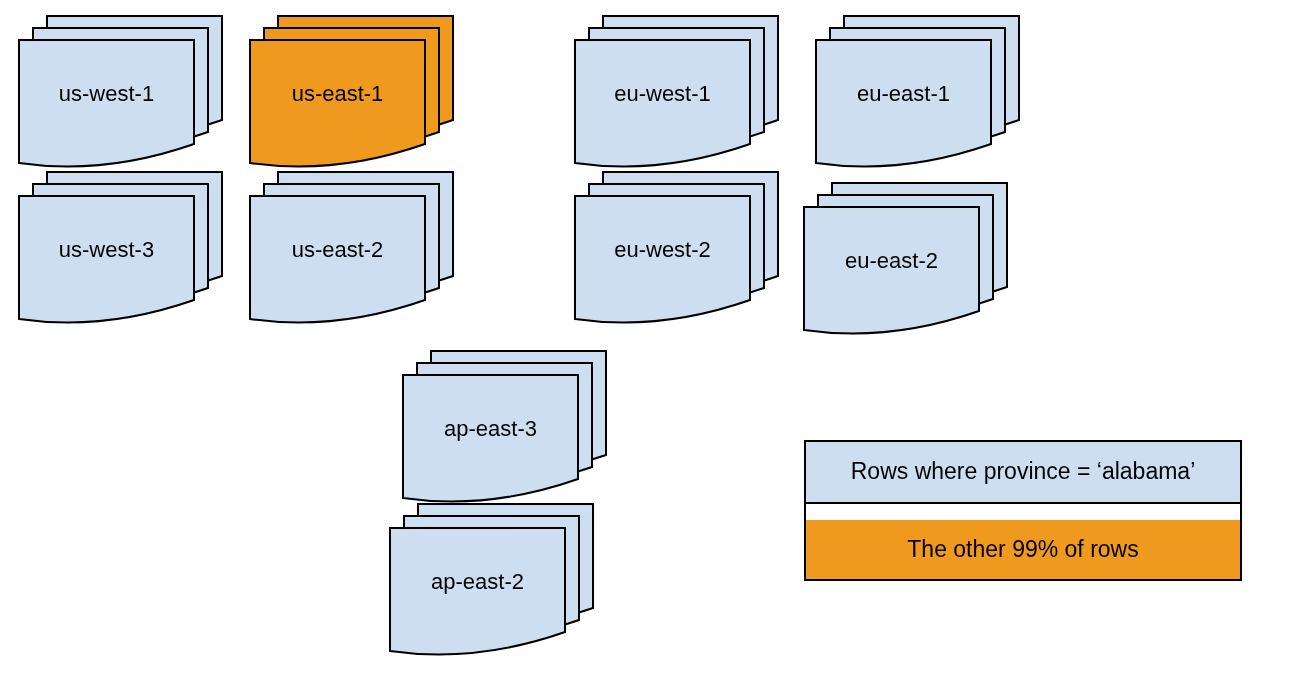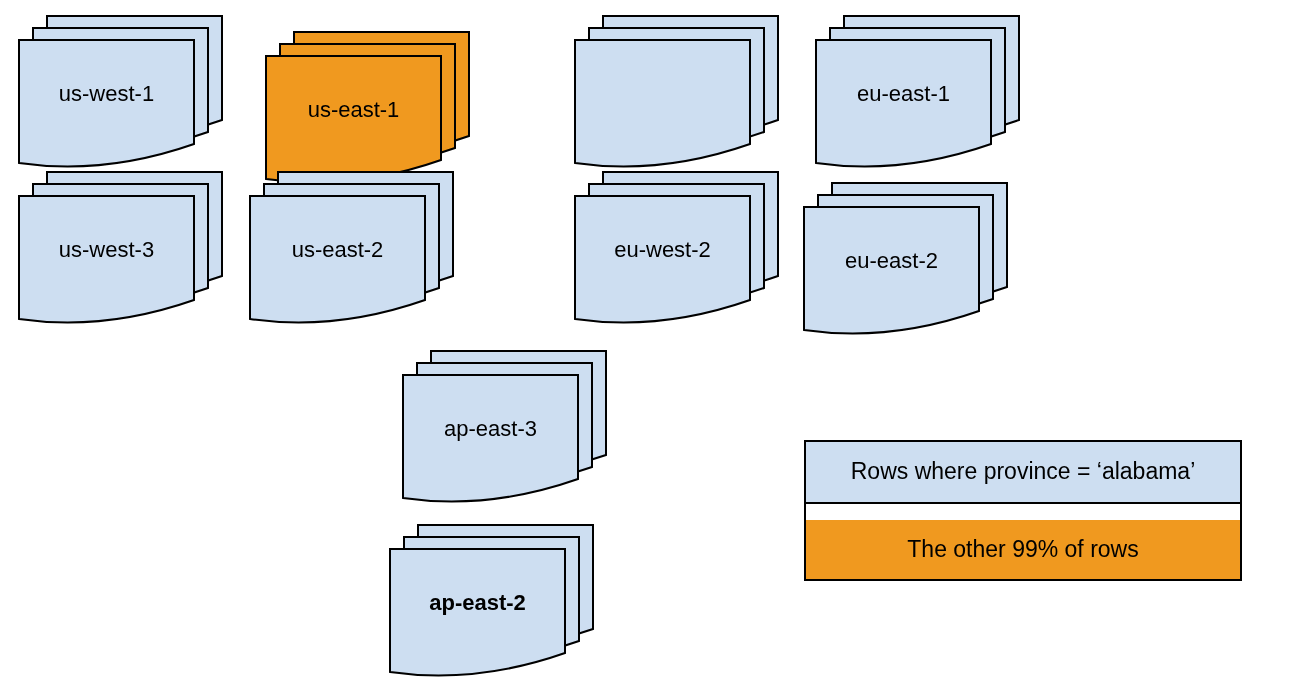--- a/index.html
+++ b/index.html
@@ -90,35 +90,36 @@
 
   <div class="stack" style="left:16px; top:15px;">
     <svg width="208" height="154" viewBox="0 0 208 154">
       <use href="#docshape" class="doc" transform="translate(31,1)"></use>
       <use href="#docshape" class="doc" transform="translate(17,13)"></use>
       <use href="#docshape" class="doc" transform="translate(3,25)"></use>
     </svg>
     <div class="stack-label">us-west-1</div>
   </div>
 
-  <div class="stack highlight" style="left:263px; top:15px;margin-top:16px;">
+  <div class="stack highlight" style="left:247px; top:15px;">
     <svg width="208" height="154" viewBox="0 0 208 154">
       <use href="#docshape" class="doc" transform="translate(31,1)"></use>
       <use href="#docshape" class="doc" transform="translate(17,13)"></use>
       <use href="#docshape" class="doc" transform="translate(3,25)"></use>
     </svg>
     <div class="stack-label">us-east-1</div>
   </div>
 
   <div class="stack" style="left:572px; top:15px;">
     <svg width="208" height="154" viewBox="0 0 208 154">
       <use href="#docshape" class="doc" transform="translate(31,1)"></use>
       <use href="#docshape" class="doc" transform="translate(17,13)"></use>
       <use href="#docshape" class="doc" transform="translate(3,25)"></use>
     </svg>
+    <div class="stack-label">eu-west-1</div>
   </div>
 
   <div class="stack" style="left:813px; top:15px;">
     <svg width="208" height="154" viewBox="0 0 208 154">
       <use href="#docshape" class="doc" transform="translate(31,1)"></use>
       <use href="#docshape" class="doc" transform="translate(17,13)"></use>
       <use href="#docshape" class="doc" transform="translate(3,25)"></use>
     </svg>
     <div class="stack-label">eu-east-1</div>
   </div>
@@ -161,21 +162,21 @@
 
   <div class="stack" style="left:400px; top:350px;">
     <svg width="208" height="154" viewBox="0 0 208 154">
       <use href="#docshape" class="doc" transform="translate(31,1)"></use>
       <use href="#docshape" class="doc" transform="translate(17,13)"></use>
       <use href="#docshape" class="doc" transform="translate(3,25)"></use>
     </svg>
     <div class="stack-label">ap-east-3</div>
   </div>
 
-  <div class="stack" style="left:387px; top:524px;font-weight:bold;">
+  <div class="stack" style="left:387px; top:503px;">
     <svg width="208" height="154" viewBox="0 0 208 154">
       <use href="#docshape" class="doc" transform="translate(31,1)"></use>
       <use href="#docshape" class="doc" transform="translate(17,13)"></use>
       <use href="#docshape" class="doc" transform="translate(3,25)"></use>
     </svg>
     <div class="stack-label">ap-east-2</div>
   </div>
 
   <div class="legend">
     <div class="legend-row row-blue">

